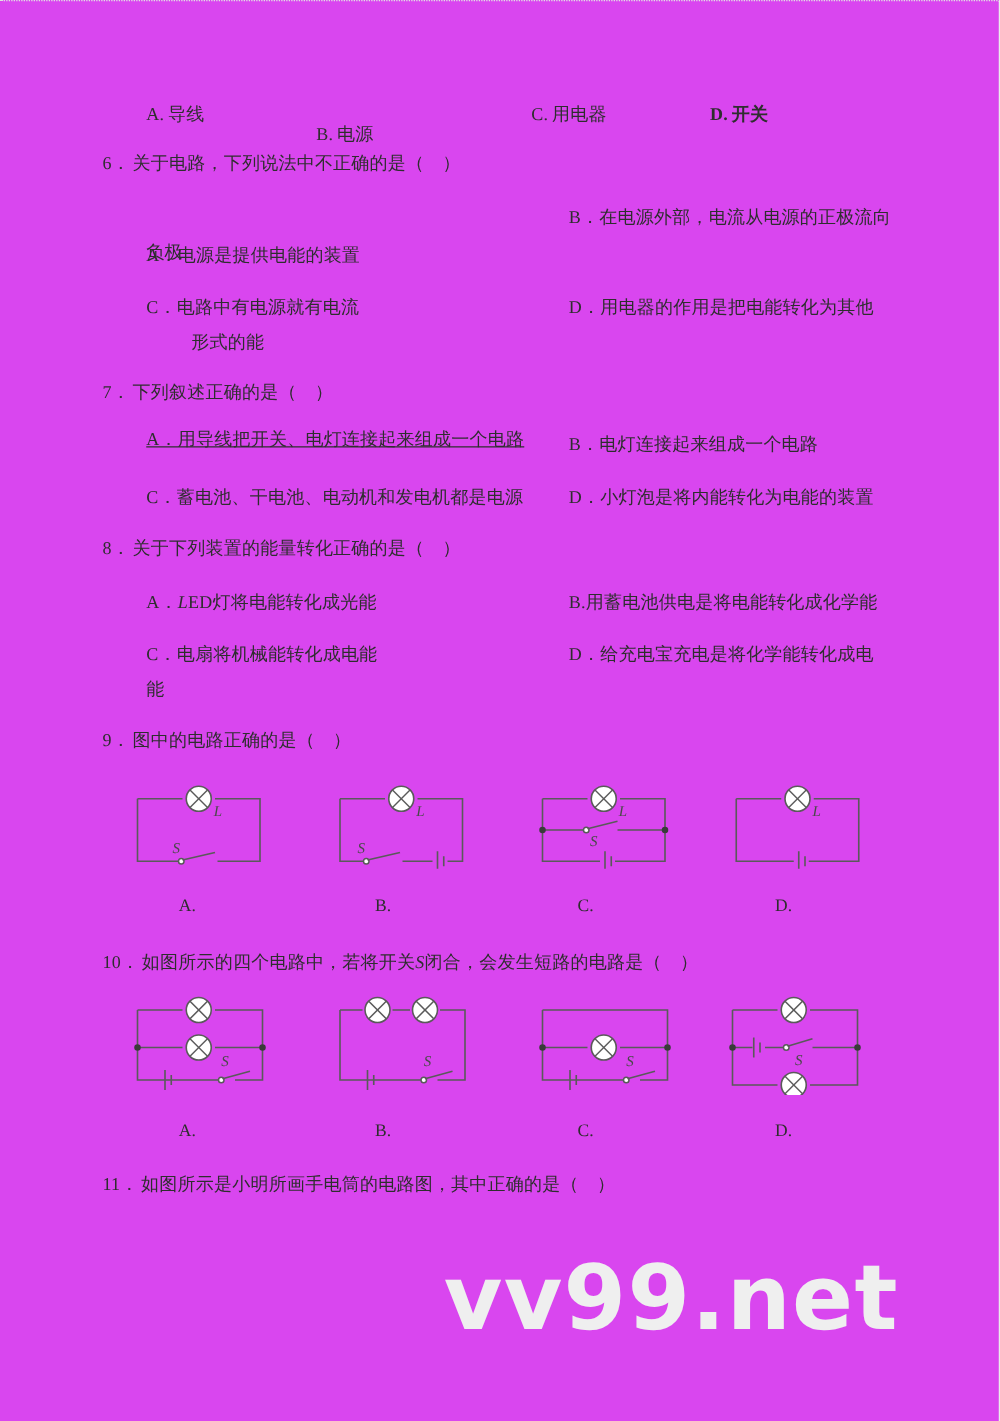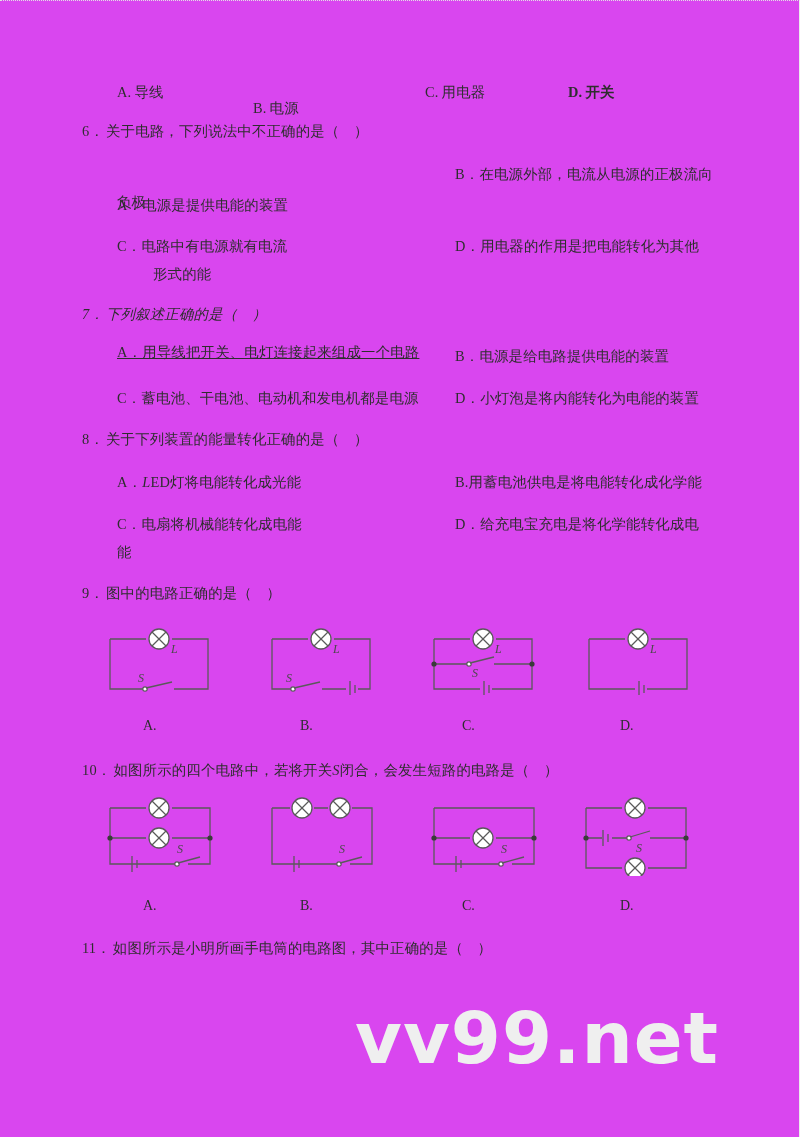--- a/index.html
+++ b/index.html
@@ -120,25 +120,25 @@
     <div class="qline qstem" style="top:119px;">
       <span class="qnum">6．</span><span>关于电路，下列说法中不正确的是（　）</span>
     </div>
     <div class="qline opt-a" style="top:162px;margin-top:31px;">A．电源是提供电能的装置</div>
     <div class="qline opt-b" style="top:162px;">B．在电源外部，电流从电源的正极流向</div>
     <div class="qline opt-cont" style="top:190px;">负极</div>
     <div class="qline opt-a" style="top:234px;">C．电路中有电源就有电流</div>
     <div class="qline opt-b" style="top:234px;">D．用电器的作用是把电能转化为其他</div>
     <div class="qline opt-cont" style="top:262px;margin-left:36px;">形式的能</div>
 
-    <div class="qline qstem" style="top:302px;font-style:italic;">
+    <div class="qline qstem" style="top:302px;">
       <span class="qnum">7．</span><span>下列叙述正确的是（　）</span>
     </div>
     <div class="qline opt-a" style="top:340px;text-decoration:underline;">A．用导线把开关、电灯连接起来组成一个电路</div>
-    <div class="qline opt-b" style="top:344px;">B．电源是给电路提供电能的装置</div>
+    <div class="qline opt-b" style="top:344px;">B．电灯连接起来组成一个电路</div>
     <div class="qline opt-a" style="top:386px;">C．蓄电池、干电池、电动机和发电机都是电源</div>
     <div class="qline opt-b" style="top:386px;">D．小灯泡是将内能转化为电能的装置</div>
 
     <div class="qline qstem" style="top:427px;">
       <span class="qnum">8．</span><span>关于下列装置的能量转化正确的是（　）</span>
     </div>
     <div class="qline opt-a" style="top:470px;">
       <span>A．</span><span class="it">L</span><span>ED灯将电能转化成光能</span>
     </div>
     <div class="qline opt-b" style="top:470px;">B.用蓄电池供电是将电能转化成化学能</div>

